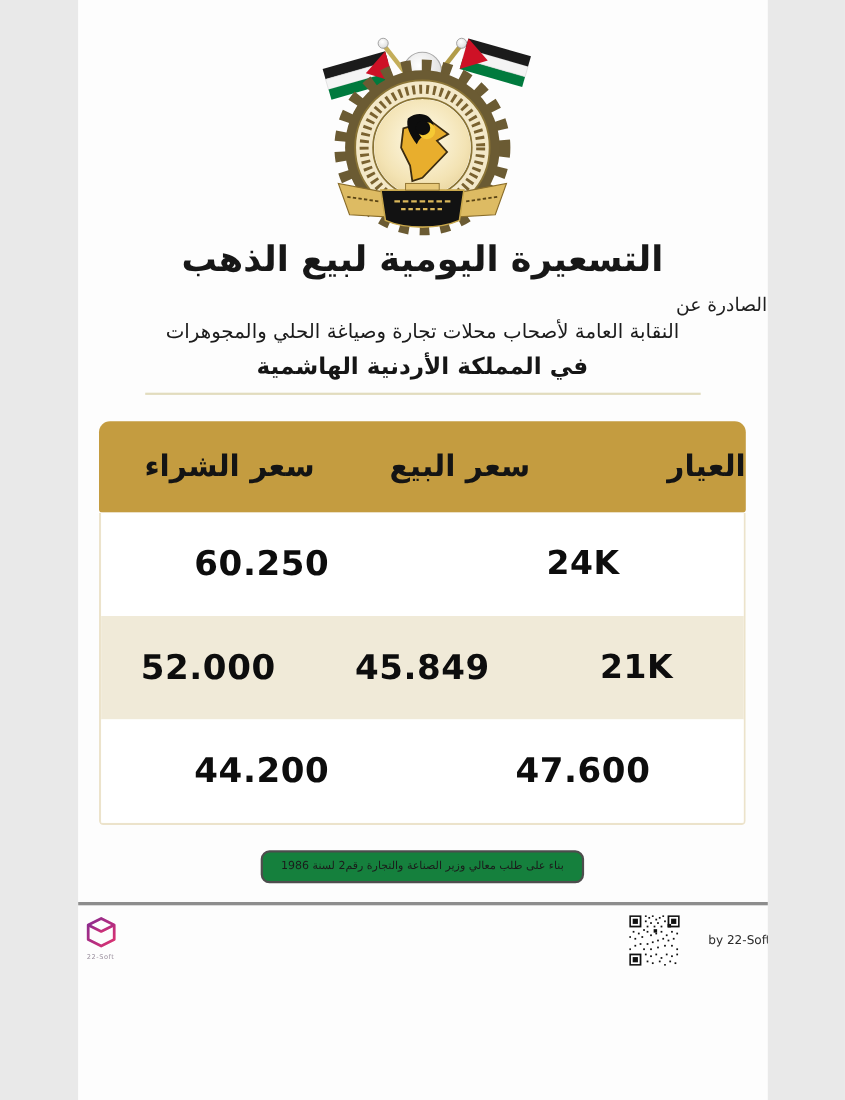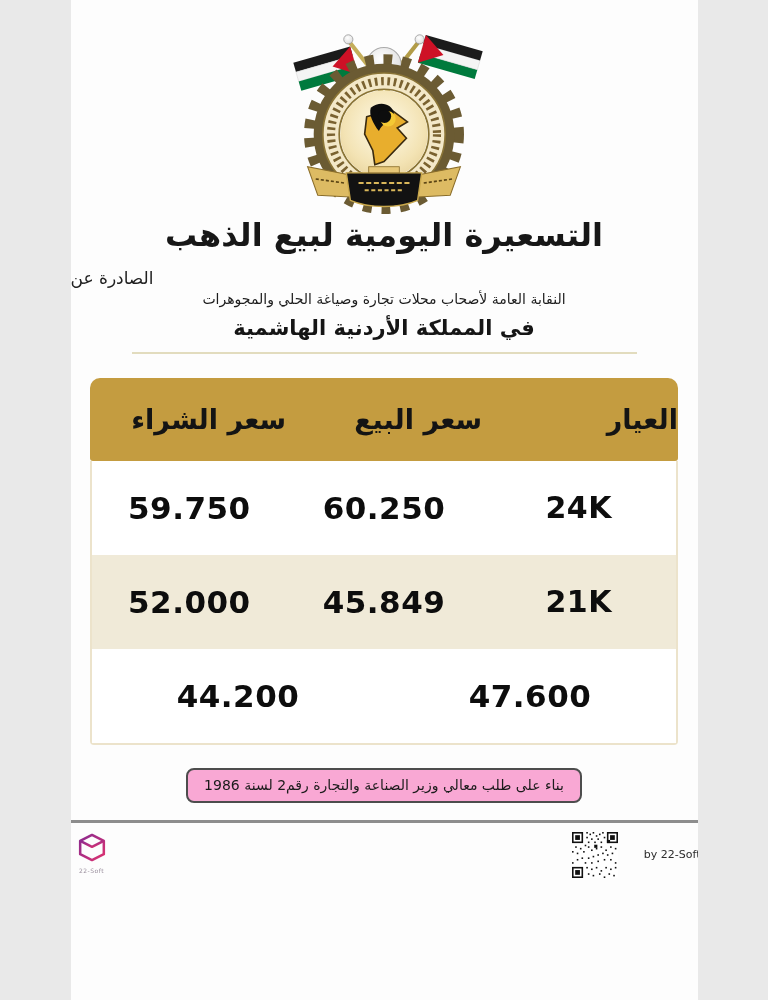--- a/index.html
+++ b/index.html
@@ -17,22 +17,22 @@
   .logo-wrap svg { display: block; width: 100%; }
 
   .title {
     margin-top: 2px;
     text-align: center;
     font-size: 32px;
     font-weight: 700;
     color: #171717;
     letter-spacing: 0.5px;
   }
-  .issued { margin-top: 14px; text-align: left; font-size: 17px; color: #202020; }
-  .issuer { margin-top: 3px; text-align: center; font-size: 14px; color: #1c1c1c; }
+  .issued { margin-top: 14px; text-align: right; font-size: 17px; color: #202020; }
+  .issuer { margin-top: 3px; text-align: center; font-size: 18px; color: #1c1c1c; }
   .country { margin-top: 9px; text-align: center; font-size: 21px; font-weight: 600; color: #151515; }
 
   .divider {
     width: 505px; margin: 12px auto 0;
     border-top: 2px solid #e2dcbe;
   }
   .date-line {
     margin-top: 16px;
     text-align: center;
     font-size: 31px;
@@ -62,23 +62,23 @@
     letter-spacing: 0.5px;
   }
   .td.karat { font-size: 30px; text-align: center; }
 
   .note-box {
     width: fit-content;
     margin: 23px auto 0;
     border: 2px solid #4d4d4d;
     border-radius: 8px;
     padding: 7px 16px 8px;
-    font-size: 14px;
+    font-size: 10px;
     color: #1b1b1b;
-    background: #f9a8d4;
+    background: #15803d;
   }
 
   .footer-rule {
     width: 630px; margin: 17px auto 0;
     border: none; border-top: 3px solid #8d8d8d;
   }
   .footer-row {
     width: 630px; margin: 9px auto 0;
     display: flex; justify-content: space-between; align-items: flex-start;
   }
@@ -176,21 +176,20 @@
   <div class="price-table" dir="rtl">
     <div class="thead">
       <div class="th">العيار</div>
       <div class="th">سعر البيع</div>
       <div class="th">سعر الشراء</div>
     </div>
     <div class="tbody">
       <div class="tr row-white">
         <div class="td karat">24K</div>
         <div class="td">60.250</div>
-        <div class="td">59.750</div>
       </div>
       <div class="tr row-beige">
         <div class="td karat">21K</div>
         <div class="td">45.849</div>
         <div class="td">52.000</div>
       </div>
       <div class="tr row-white">
         <div class="td">47.600</div>
         <div class="td">44.200</div>
       </div>

